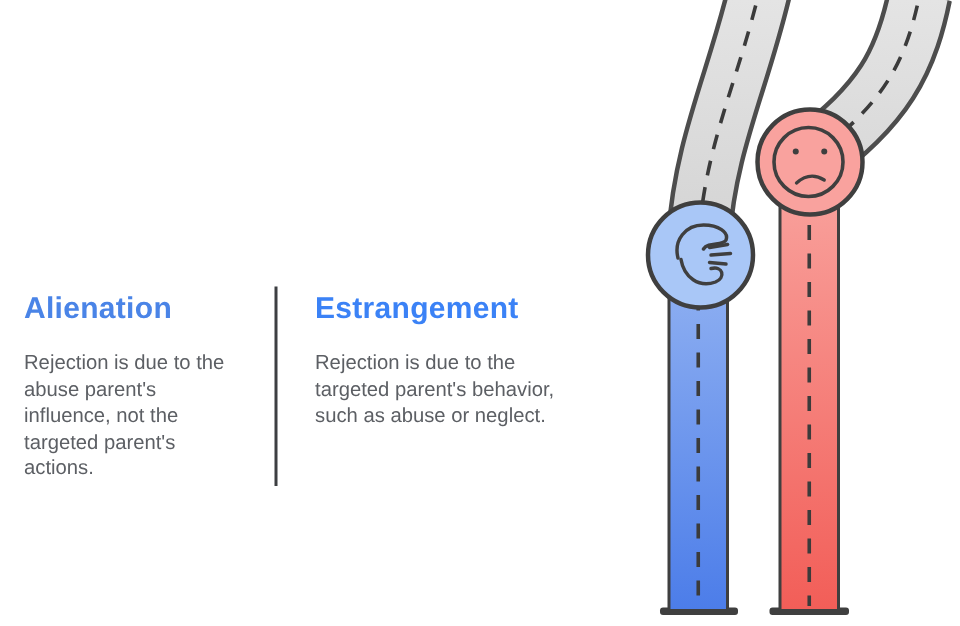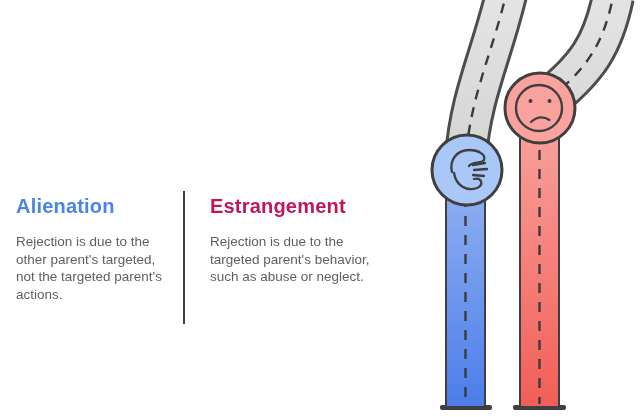--- a/index.html
+++ b/index.html
@@ -27,21 +27,21 @@
   }
   .col-left{left:16px;width:148px;}
   .col-right{left:210px;width:162px;}
   .col-heading{
     font-size:20px;
     font-weight:bold;
     line-height:22px;
     letter-spacing:.2px;
   }
   .col-left .col-heading{color:#4a84e7;}
-  .col-right .col-heading{color:#be185d;}
+  .col-right .col-heading{color:#3b82f6;}
   .col-body{
     margin-top:16px;
     font-size:13.5px;
     line-height:17.5px;
     color:#5c5f64;
   }
   .divider{
     position:absolute;
     left:183px;top:191px;
     width:2px;height:133px;
@@ -53,21 +53,21 @@
   }
 </style>
 </head>
 <body>
 
 <div class="canvas">
 
 
   <div class="col col-left">
     <div class="col-heading">Alienation</div>
-    <div class="col-body">Rejection is due to the other parent's targeted, not the targeted parent's actions.</div>
+    <div class="col-body">Rejection is due to the abuse parent's influence, not the targeted parent's actions.</div>
   </div>
 
   <div class="divider"></div>
 
   <div class="col col-right">
     <div class="col-heading">Estrangement</div>
     <div class="col-body">Rejection is due to the targeted parent's behavior, such as abuse or neglect.</div>
   </div>
 
   <svg class="roadmap" width="640" height="417" viewBox="0 0 640 417" xmlns="http://www.w3.org/2000/svg">

